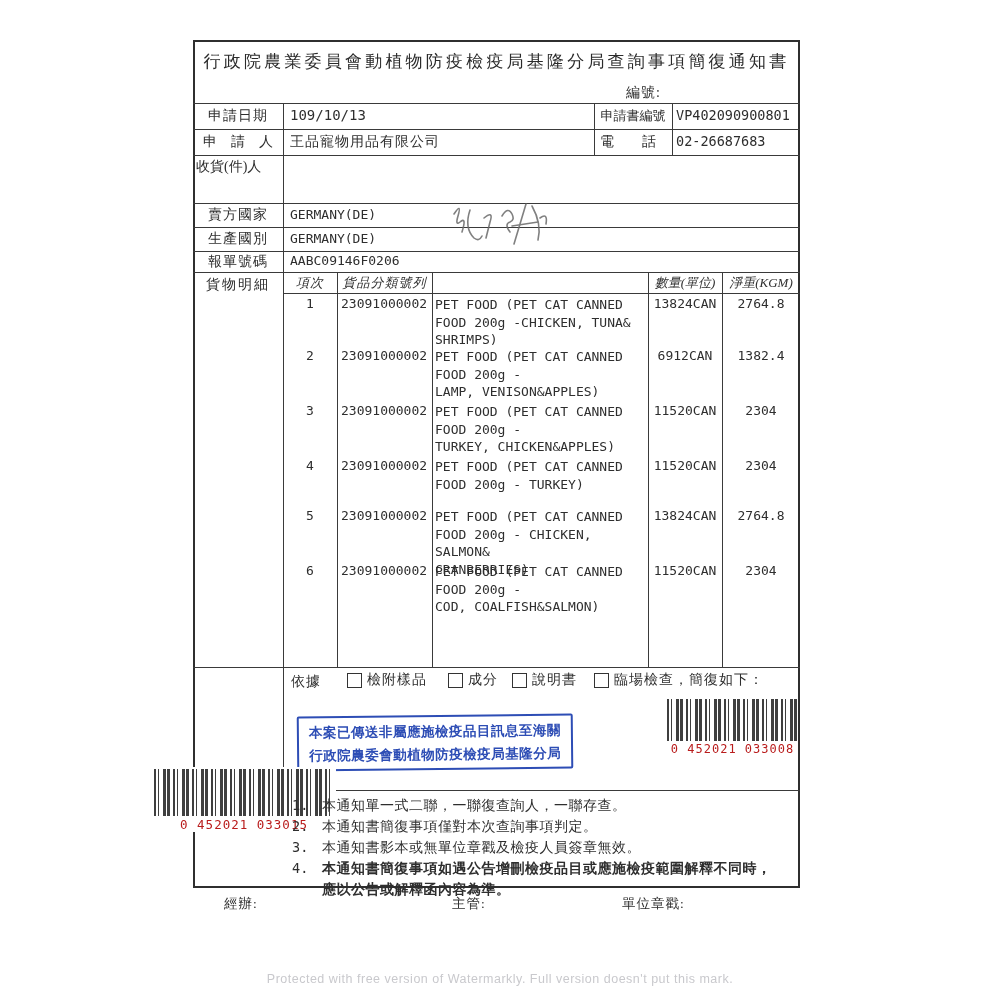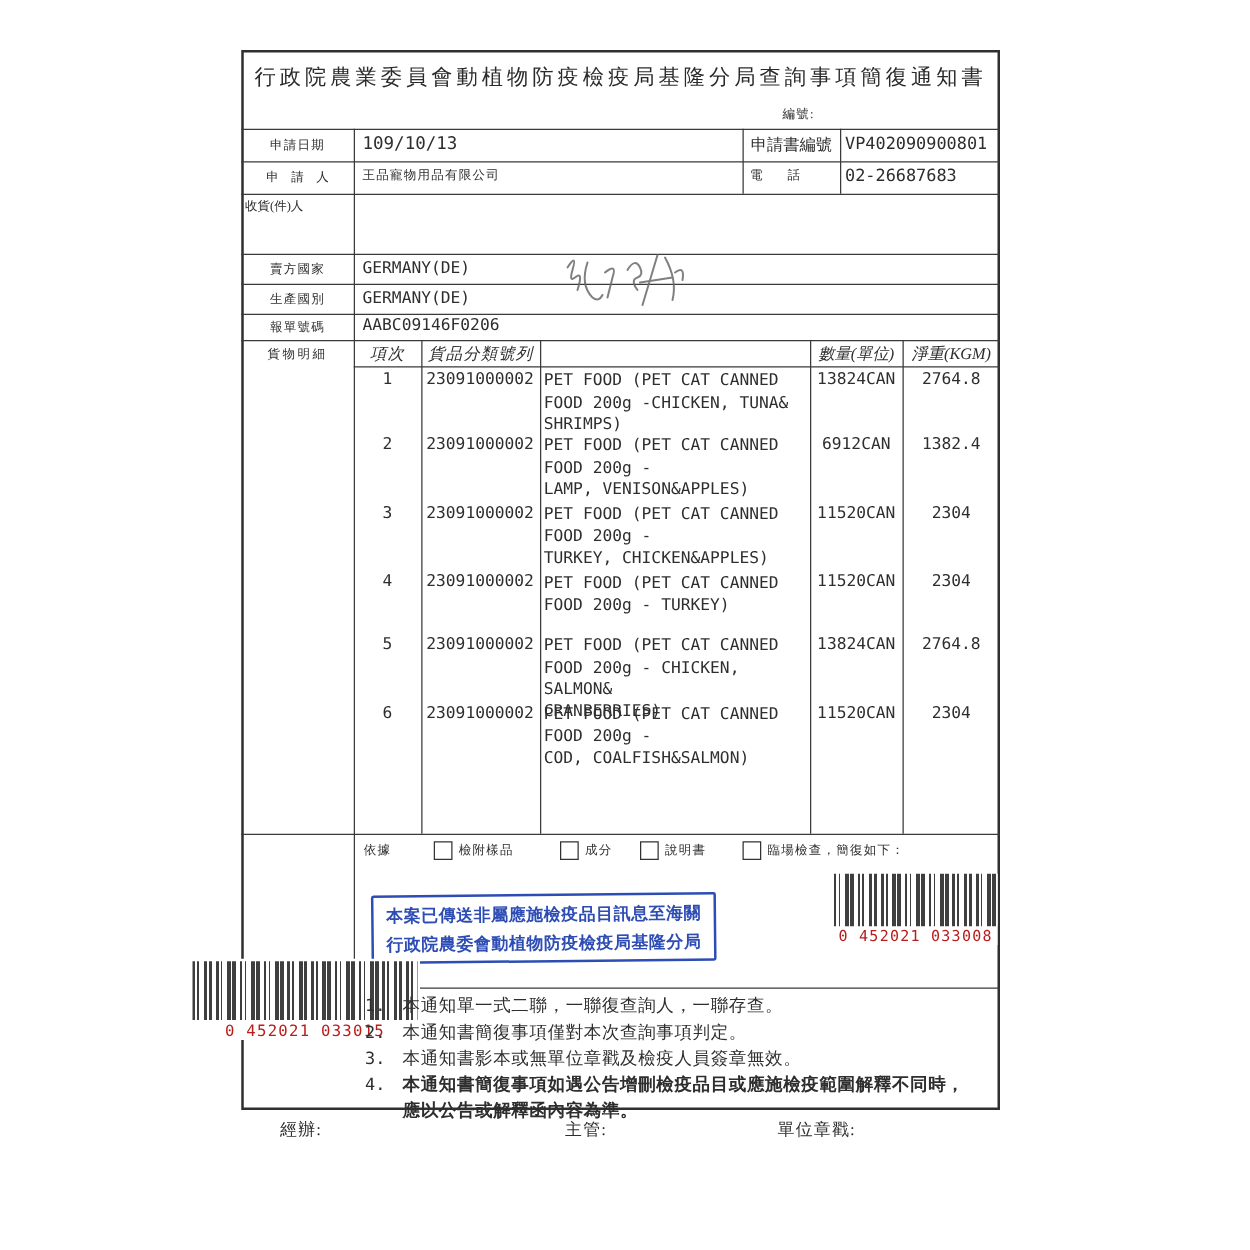--- a/index.html
+++ b/index.html
@@ -2,21 +2,21 @@
 <html><head>
 <meta charset="utf-8">
 <style>
   html,body{margin:0;padding:0;background:#fff;}
   .page{position:relative;width:1000px;height:1000px;background:#fff;overflow:hidden;
         font-family:"Liberation Serif", serif;color:#2e2e2e;}
   .abs{position:absolute;box-sizing:border-box;}
   .outer-box{left:193px;top:40px;width:607px;height:848px;border:2px solid #2f2f2f;}
   .hline{height:1px;background:#3a3a3a;}
   .vline{width:1px;background:#3a3a3a;}
-  .cjk{font-family:"Liberation Serif", serif;font-size:10px;letter-spacing:1px;}
+  .cjk{font-family:"Liberation Serif", serif;font-size:14px;letter-spacing:1px;}
   .mono{font-family:"DejaVu Sans Mono", monospace;font-size:13px;}
   .doc-title{left:193px;top:50px;width:607px;text-align:center;font-size:17px;
              letter-spacing:3.2px;color:#2a2a2a;}
   .label-cell{display:flex;align-items:center;justify-content:center;}
   .prewrap{white-space:pre-line;}
   .hdr{font-size:13px;letter-spacing:1px;font-style:italic;}
   .item-no{text-align:center;}
   .cb{width:13px;height:13px;border:1.5px solid #333;display:inline-block;
       margin-right:5px;flex:0 0 auto;background:#fff;}
   .cb-group{display:flex;align-items:center;height:18px;}
@@ -214,14 +214,15 @@
     <div class="note-row">
       <span class="note-no">4.</span>
       <span class="note-text" style="width:455px;font-weight:bold;">本通知書簡復事項如遇公告增刪檢疫品目或應施檢疫範圍解釋不同時，應以公告或解釋函內容為準。</span>
     </div>
   </div>
 
   <div class="abs cjk" style="left:224px;top:895px;font-size:13.5px;">經辦:</div>
   <div class="abs cjk" style="left:452px;top:895px;font-size:13.5px;">主管:</div>
   <div class="abs cjk" style="left:622px;top:895px;font-size:13.5px;">單位章戳:</div>
 
+  <div class="abs watermark">Protected with free version of Watermarkly. Full version doesn't put this mark.</div>
 
 </div>
 
 </body></html>

